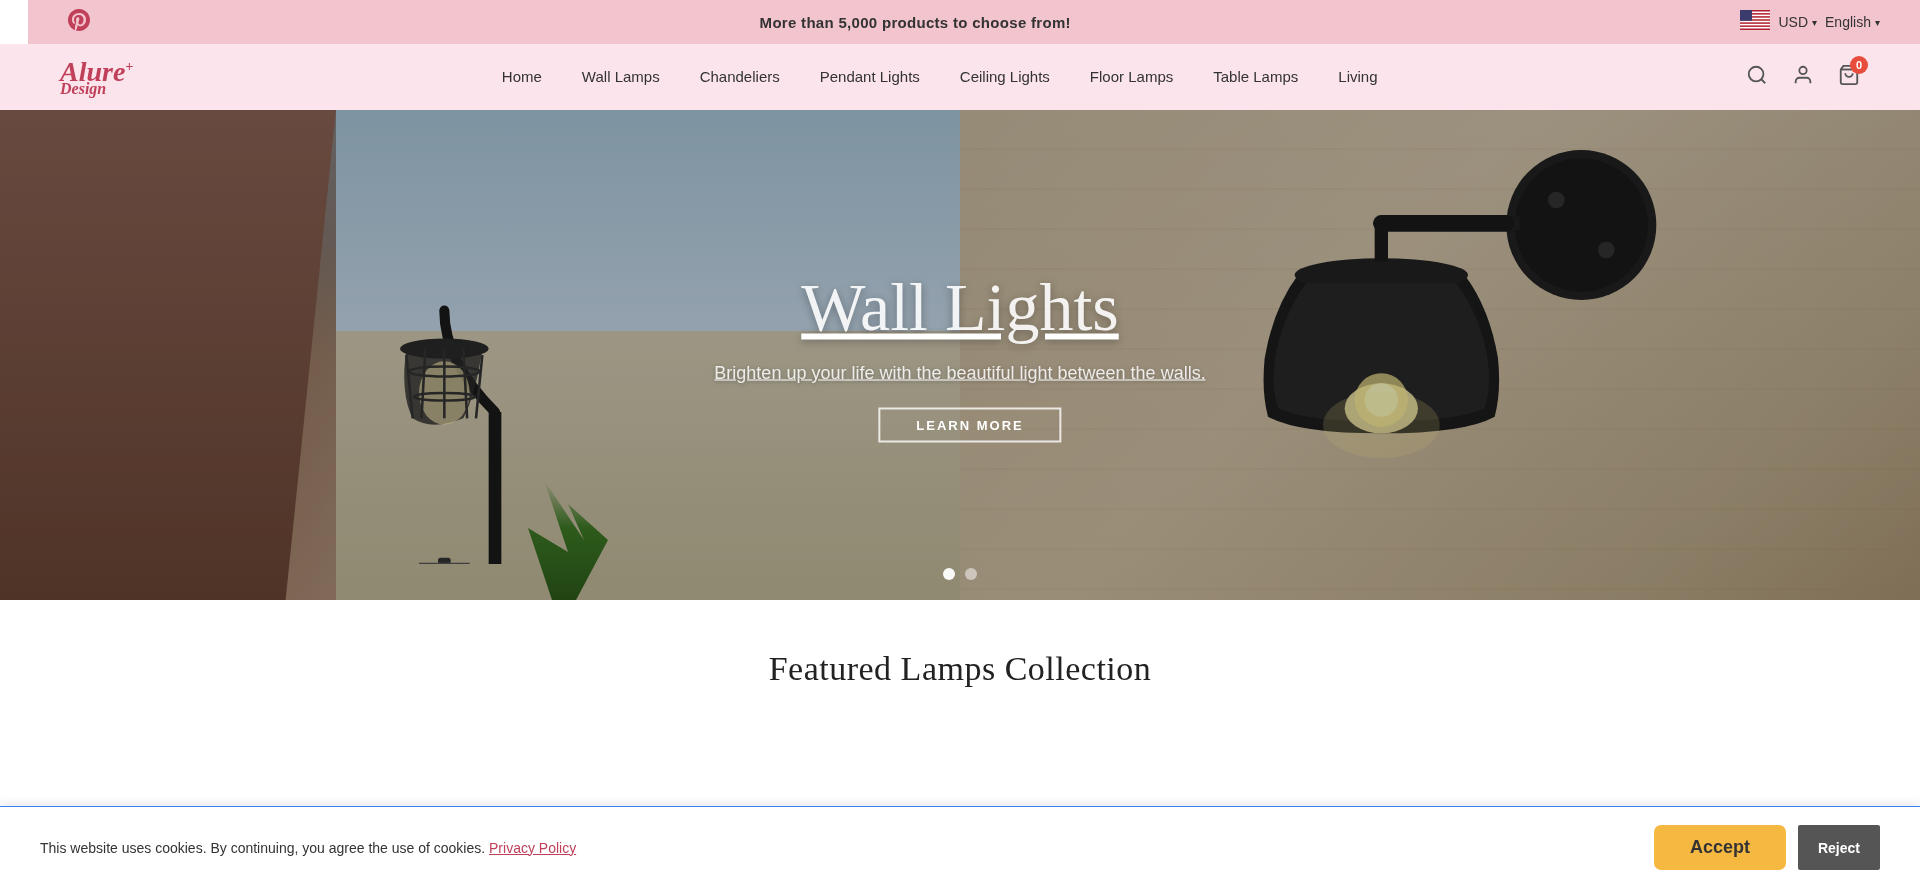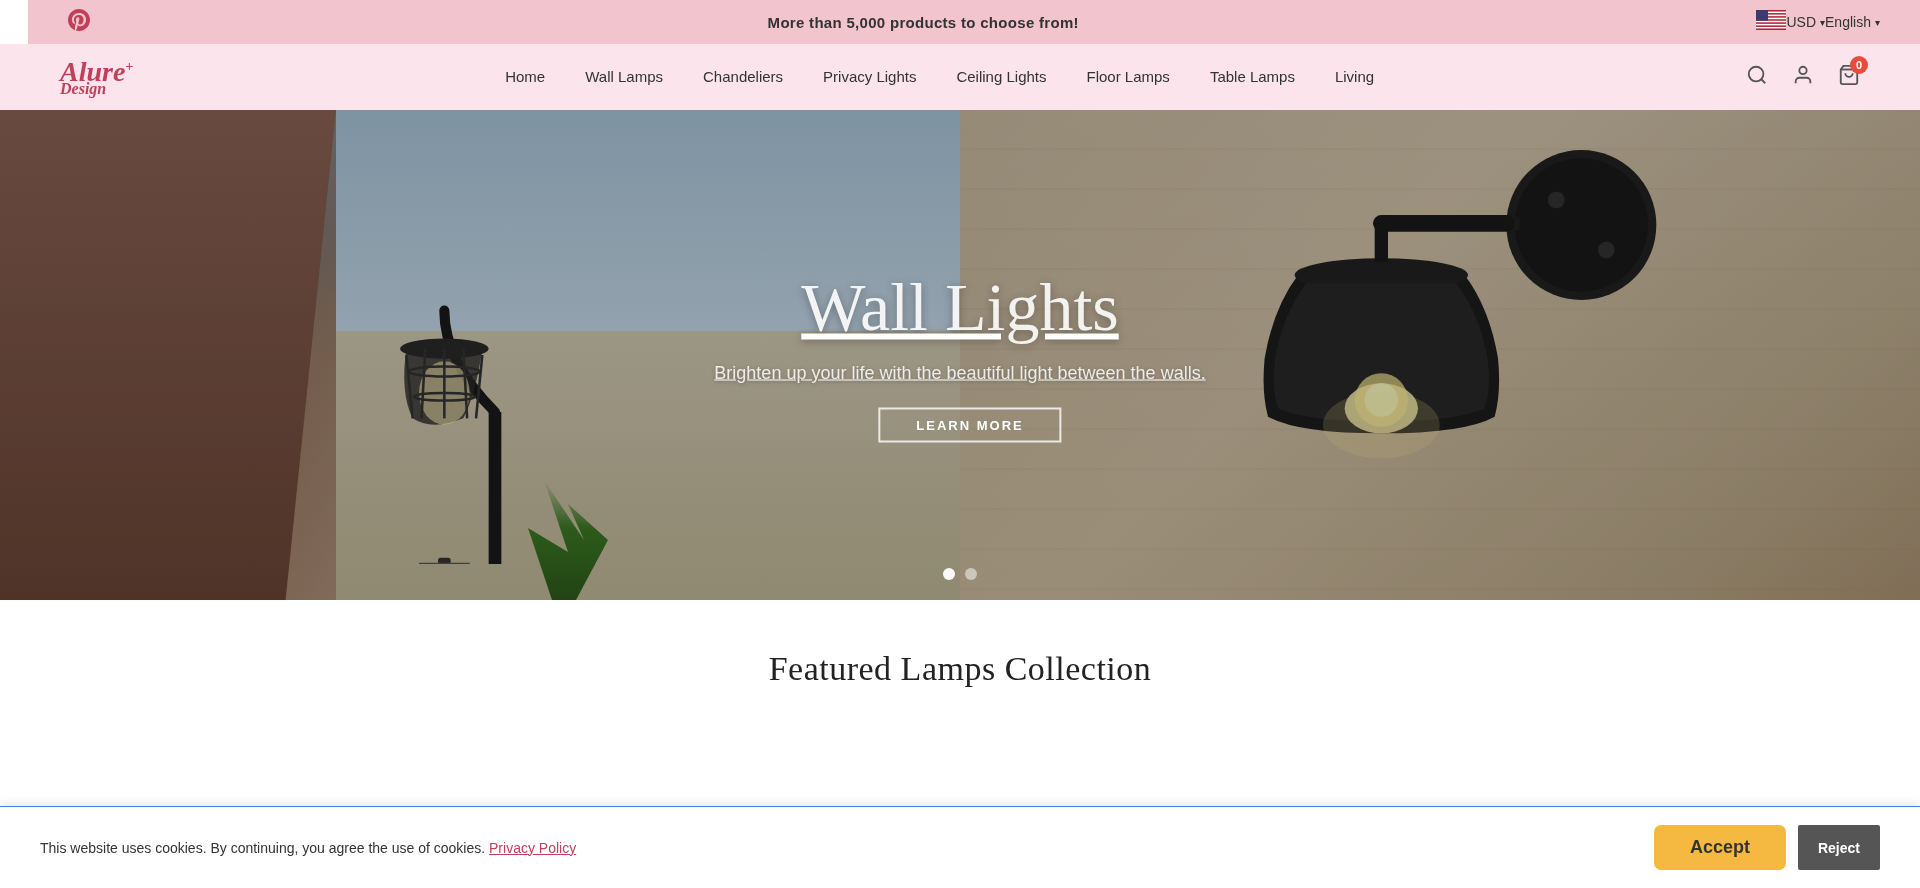--- a/index.html
+++ b/index.html
@@ -25,21 +25,21 @@
       font-weight: 600;
       font-family: Arial, sans-serif;
       letter-spacing: 0.3px;
     }
     .announcement-bar .announcement-text strong {
       font-weight: 700;
     }
     .announcement-bar .right-controls {
       display: flex;
       align-items: center;
-      gap: 0;
+      gap: 8px;
     }
     .currency-selector, .language-selector {
       font-size: 14px;
       color: #333;
       font-family: Arial, sans-serif;
       display: flex;
       align-items: center;
       gap: 4px;
       cursor: pointer;
     }
@@ -327,21 +327,21 @@
     <span style="font-style:italic; font-family:Georgia,serif; color:#c0405a; font-size:28px; font-weight:700;">
       <span>Alure</span><span style="font-size:14px; vertical-align:super; color:#c0405a;">+</span><br>
       <span style="font-size:16px; font-style:italic; color:#c0405a; display:block; margin-top:-8px;">Design</span>
     </span>
   </a>
 
   <ul class="nav-links">
     <li><a href="#">Home</a></li>
     <li><a href="#">Wall Lamps</a></li>
     <li><a href="#">Chandeliers</a></li>
-    <li><a href="#">Privacy Lights</a></li>
+    <li><a href="#">Pendant Lights</a></li>
     <li><a href="#">Ceiling Lights</a></li>
     <li><a href="#">Floor Lamps</a></li>
     <li><a href="#">Table Lamps</a></li>
     <li><a href="#">Living</a></li>
   </ul>
 
   <div class="nav-right">
     <span class="nav-icon">
       <svg width="22" height="22" fill="none" stroke="#555" stroke-width="2" viewBox="0 0 24 24">
         <circle cx="11" cy="11" r="8"></circle>

